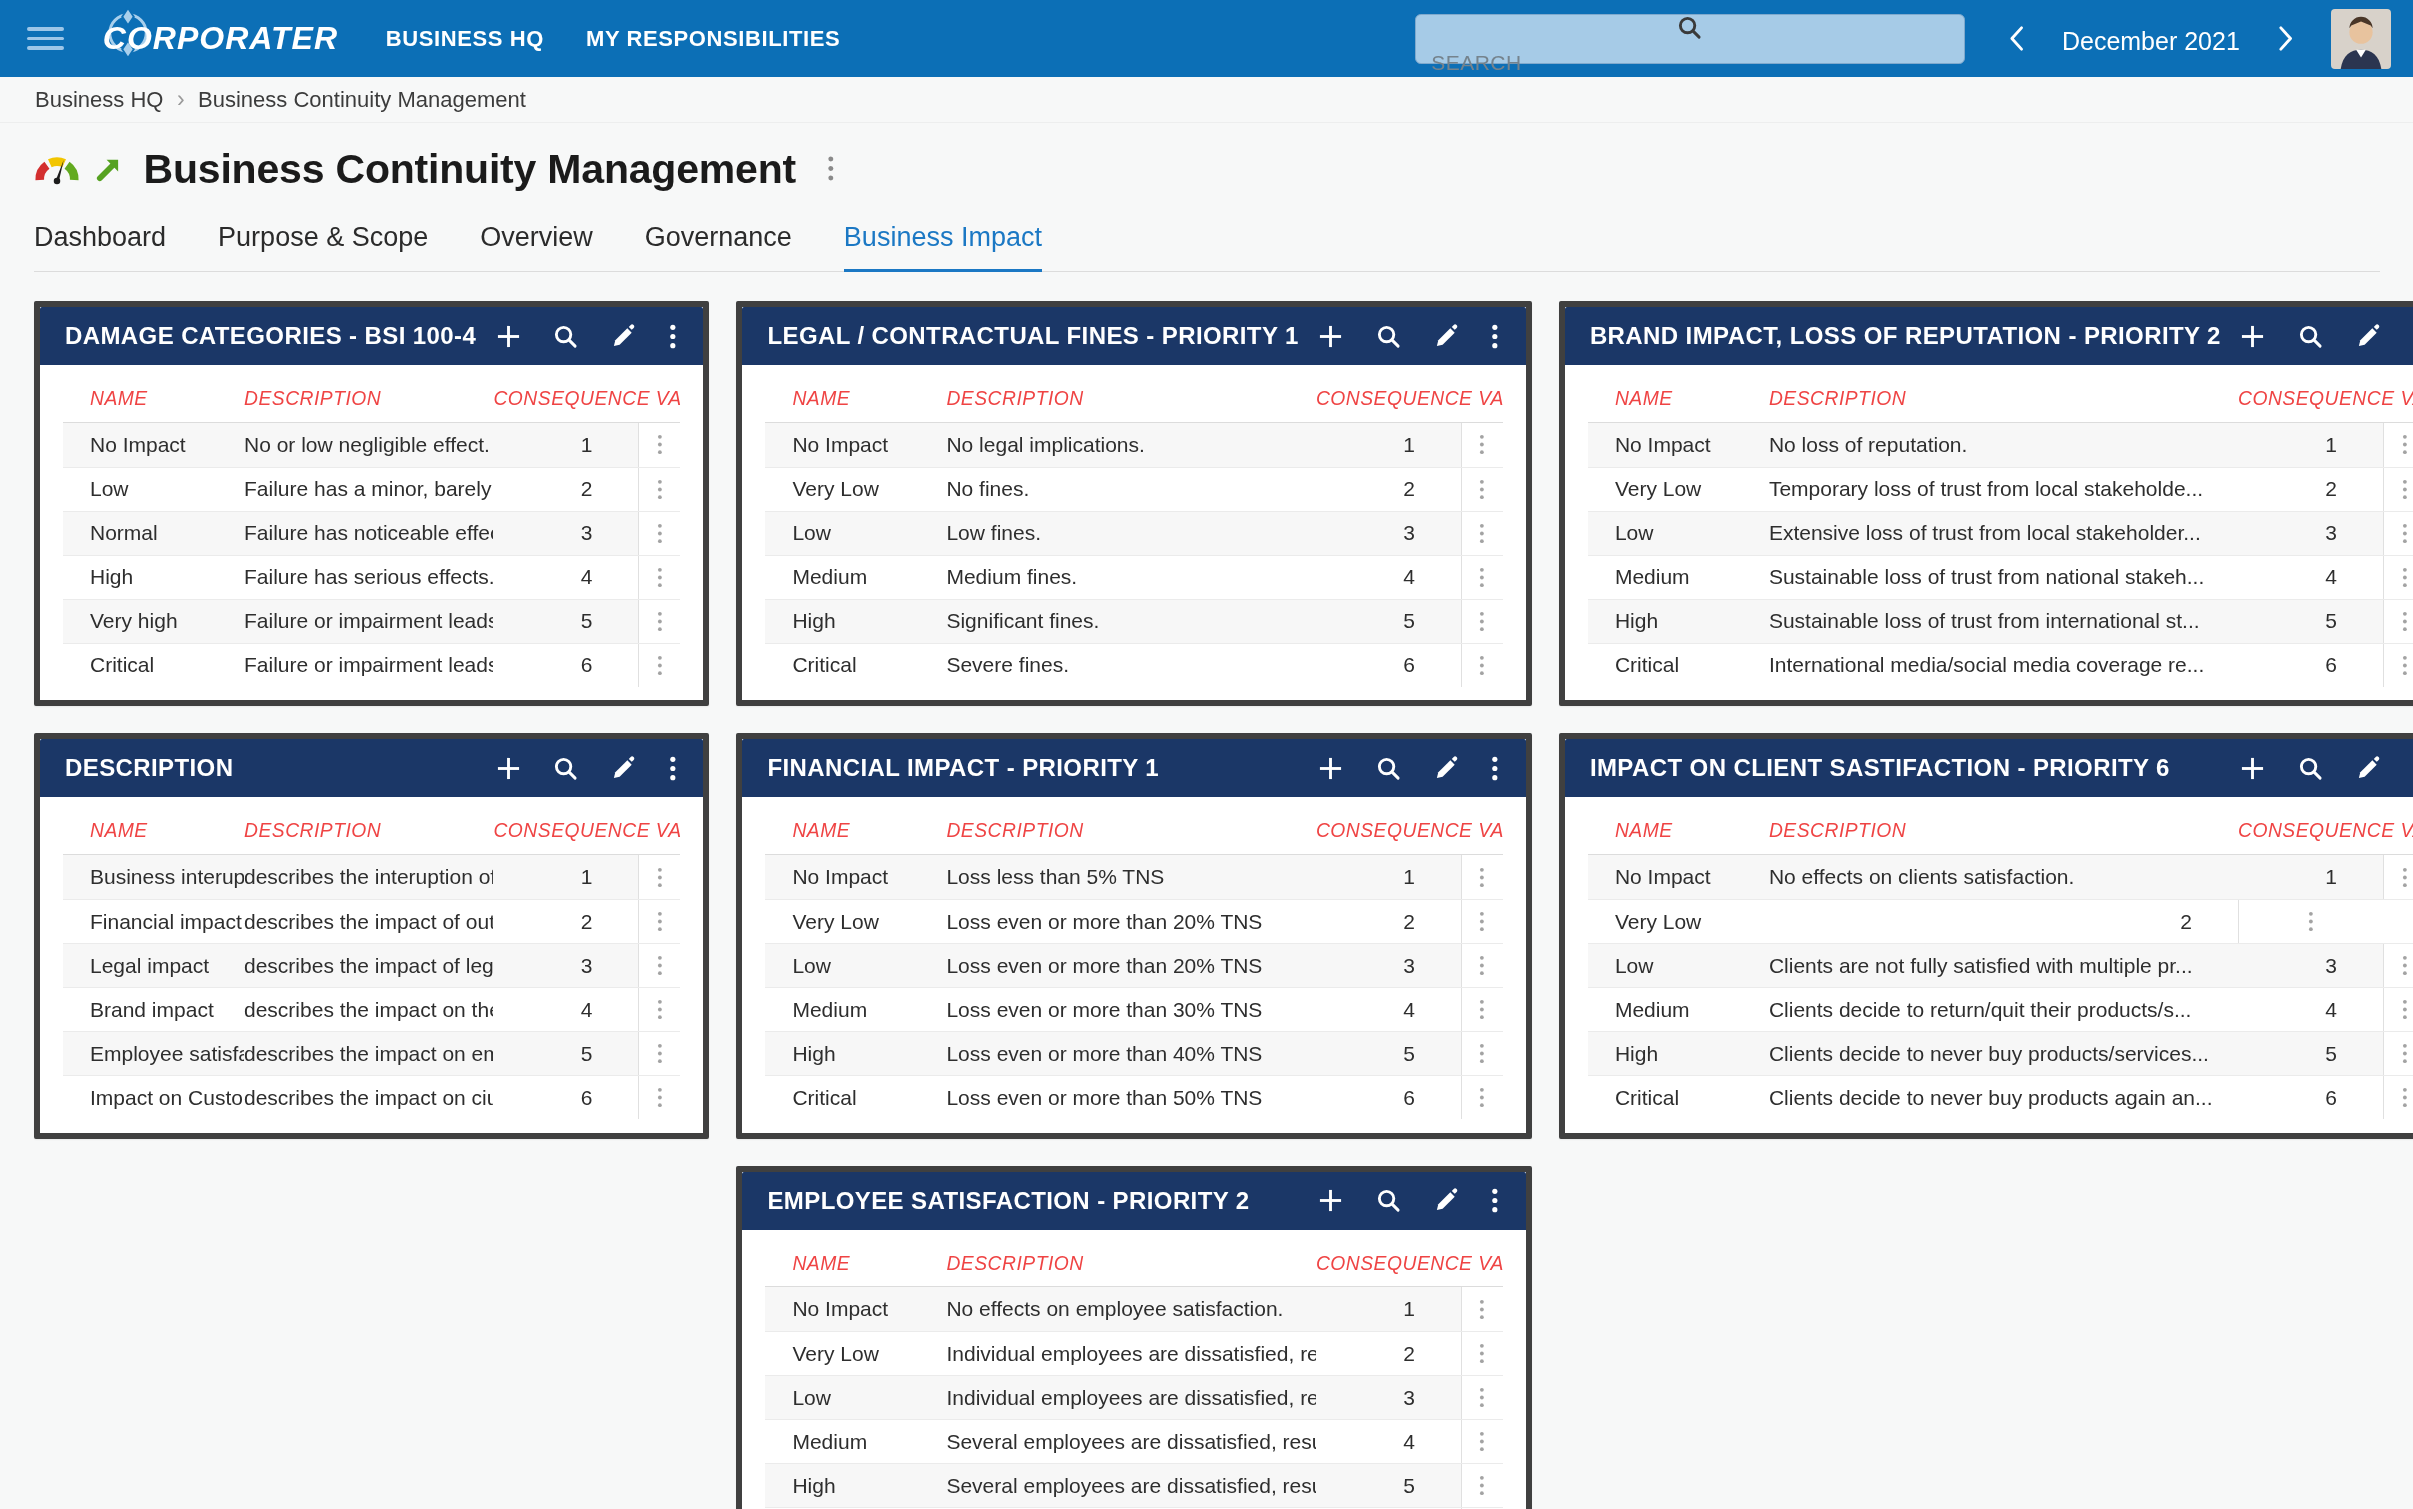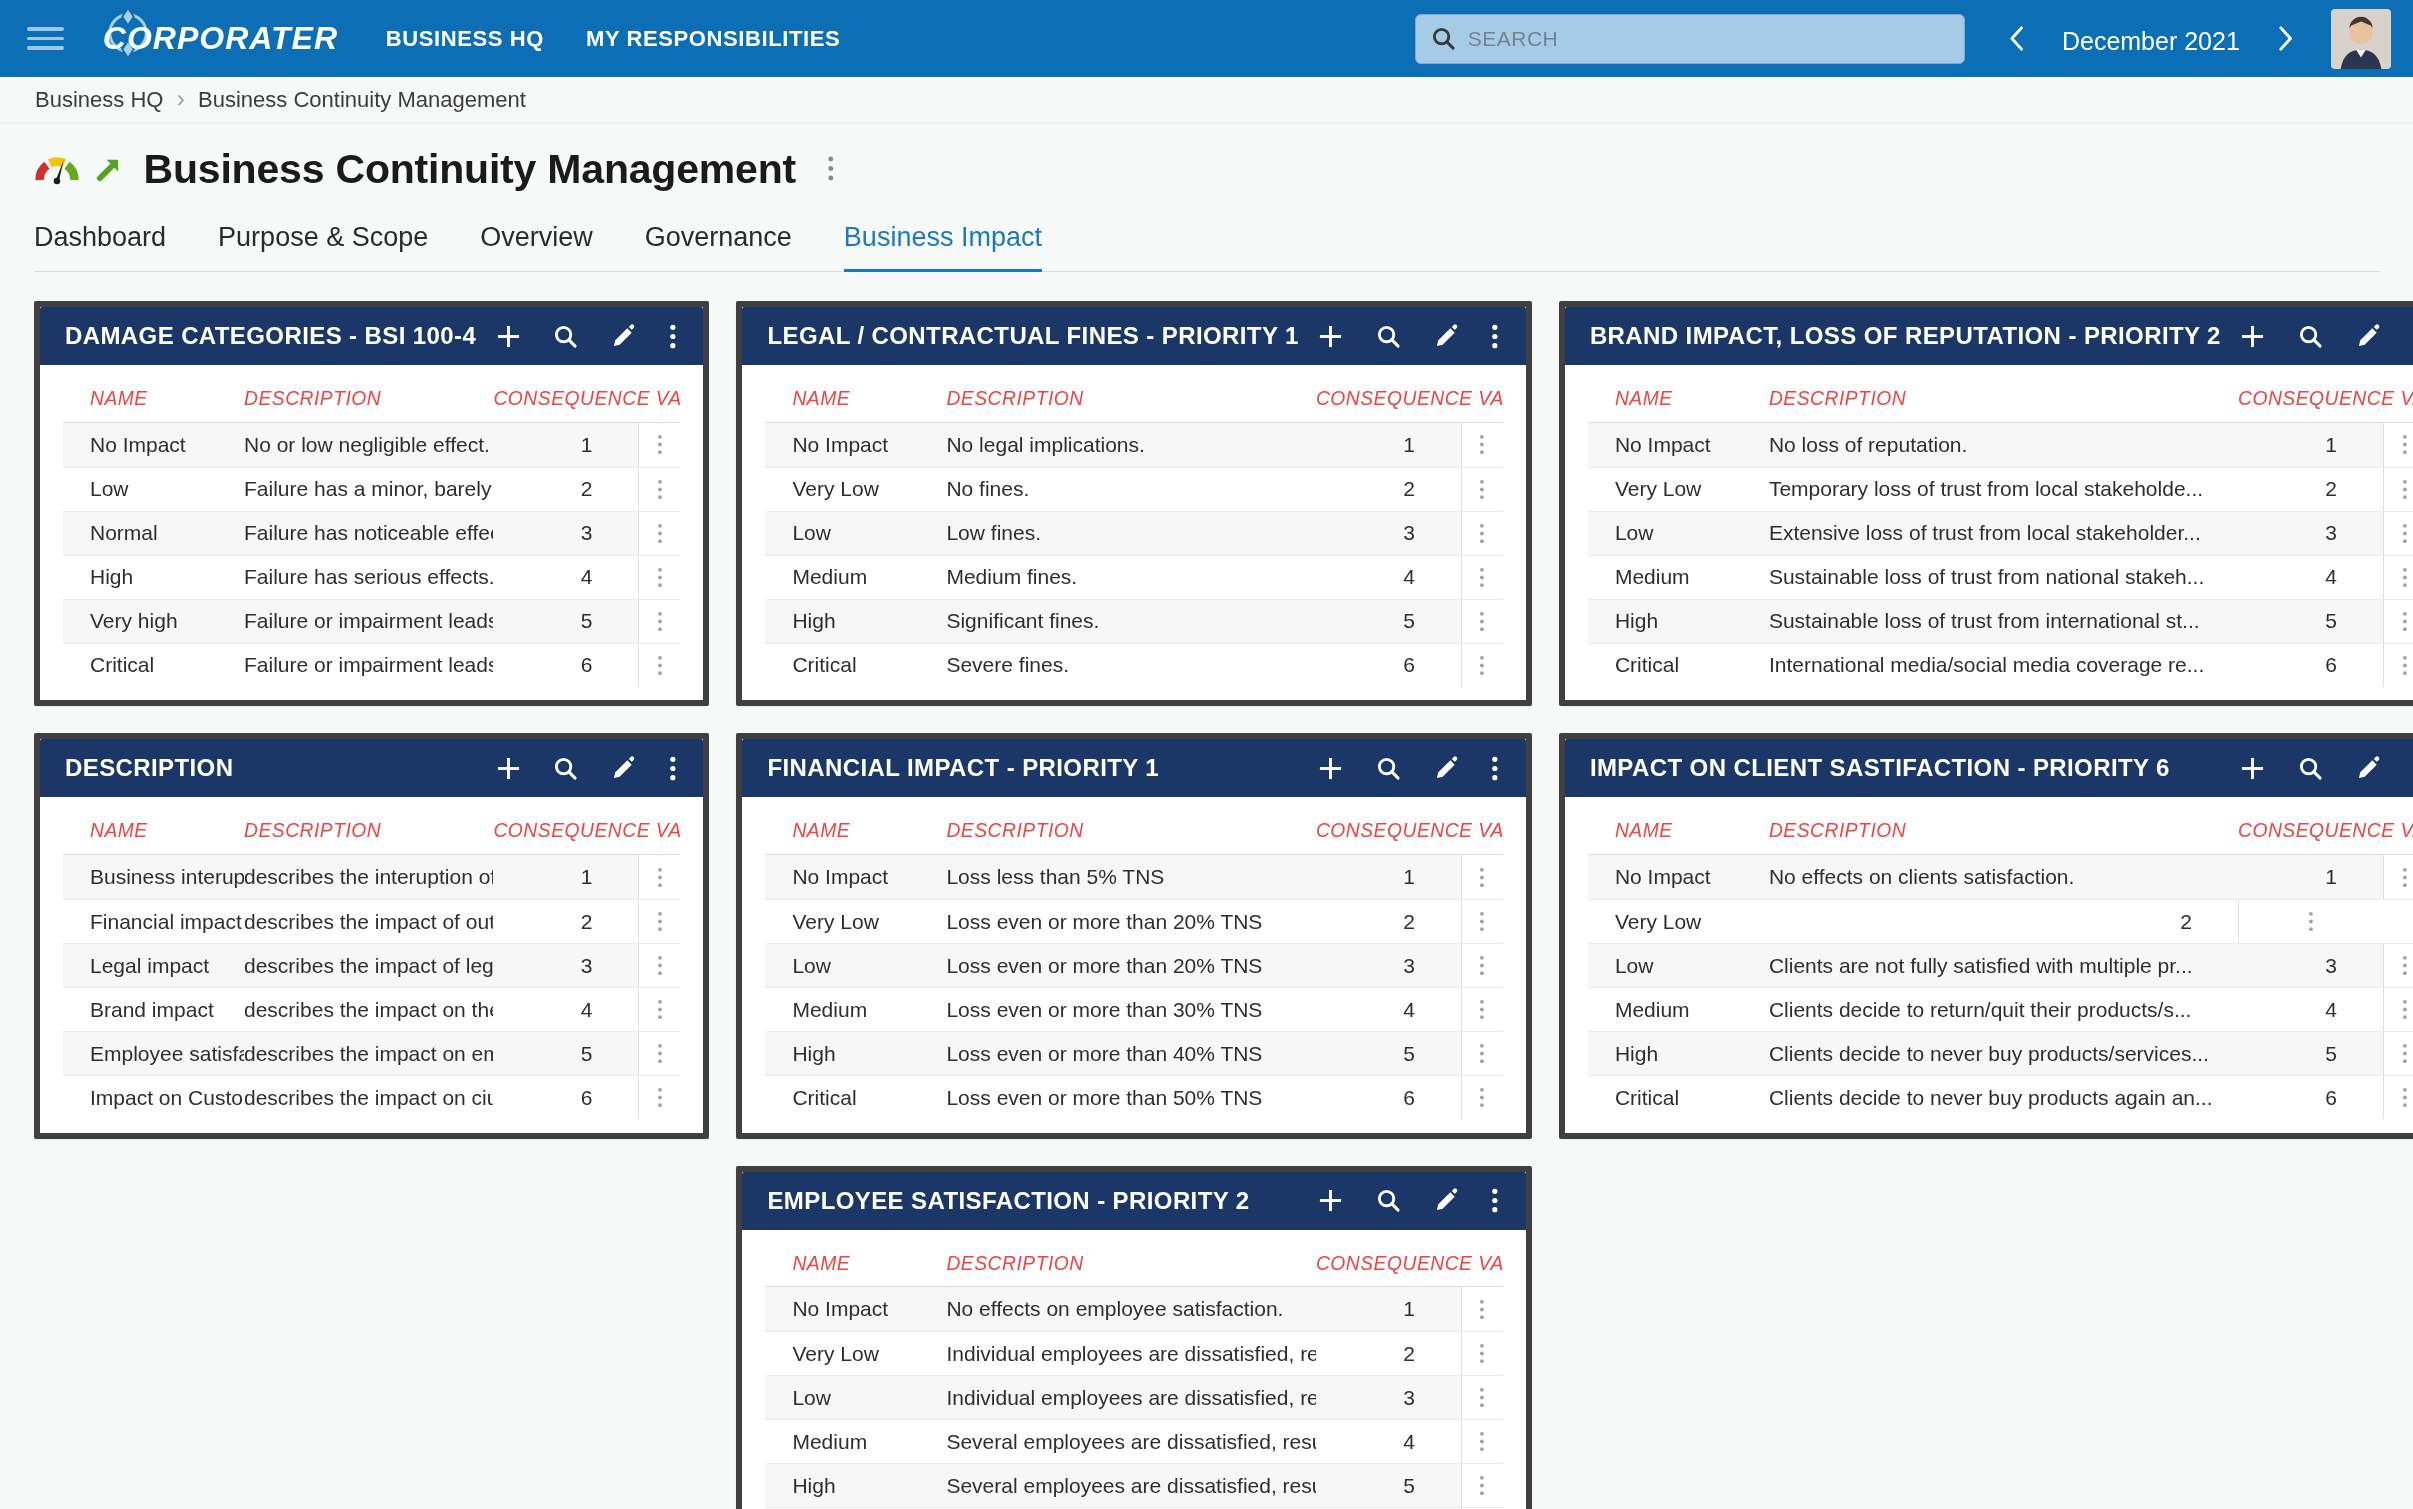--- a/index.html
+++ b/index.html
@@ -22,20 +22,21 @@
   .brand-text { color:#fff; font-size:32px; font-weight:bold; letter-spacing:1px; position:relative; z-index:1;font-style:italic; }
   .brand-ring { position:absolute; left:7.7px; top:1.9px; z-index:0; }
   .nav-links { display:flex; align-items:center; gap:42px; }
   .nav-link { color:#fff; font-size:22px; font-weight:bold; letter-spacing:0.6px; cursor:pointer; white-space:nowrap; }
   .nav-spacer { flex:1; }
   .searchbox {
     width:550px; height:50px; background:#a6cbe7;
     border:1px solid #7fa9cd; border-radius:5.8px;
     display:flex; align-items:center; padding:0 15.4px; gap:11.6px;
     margin-right:39px;
+    flex-direction:column;
   }
   .searchbox svg { flex:0 0 auto; }
   .searchbox input {
     background:transparent; border:none; outline:none; width:100%;
     font-family:"Liberation Sans", sans-serif;
     font-size:21px; letter-spacing:0.5px; color:#35454f;
   }
   .searchbox input::placeholder { color:#75838d; }
   .date-nav { display:flex; align-items:flex-end; gap:33px; margin-right:33px; }
   .chev { background:none; border:none; cursor:pointer; display:flex; align-items:center; padding:3.9px; }

